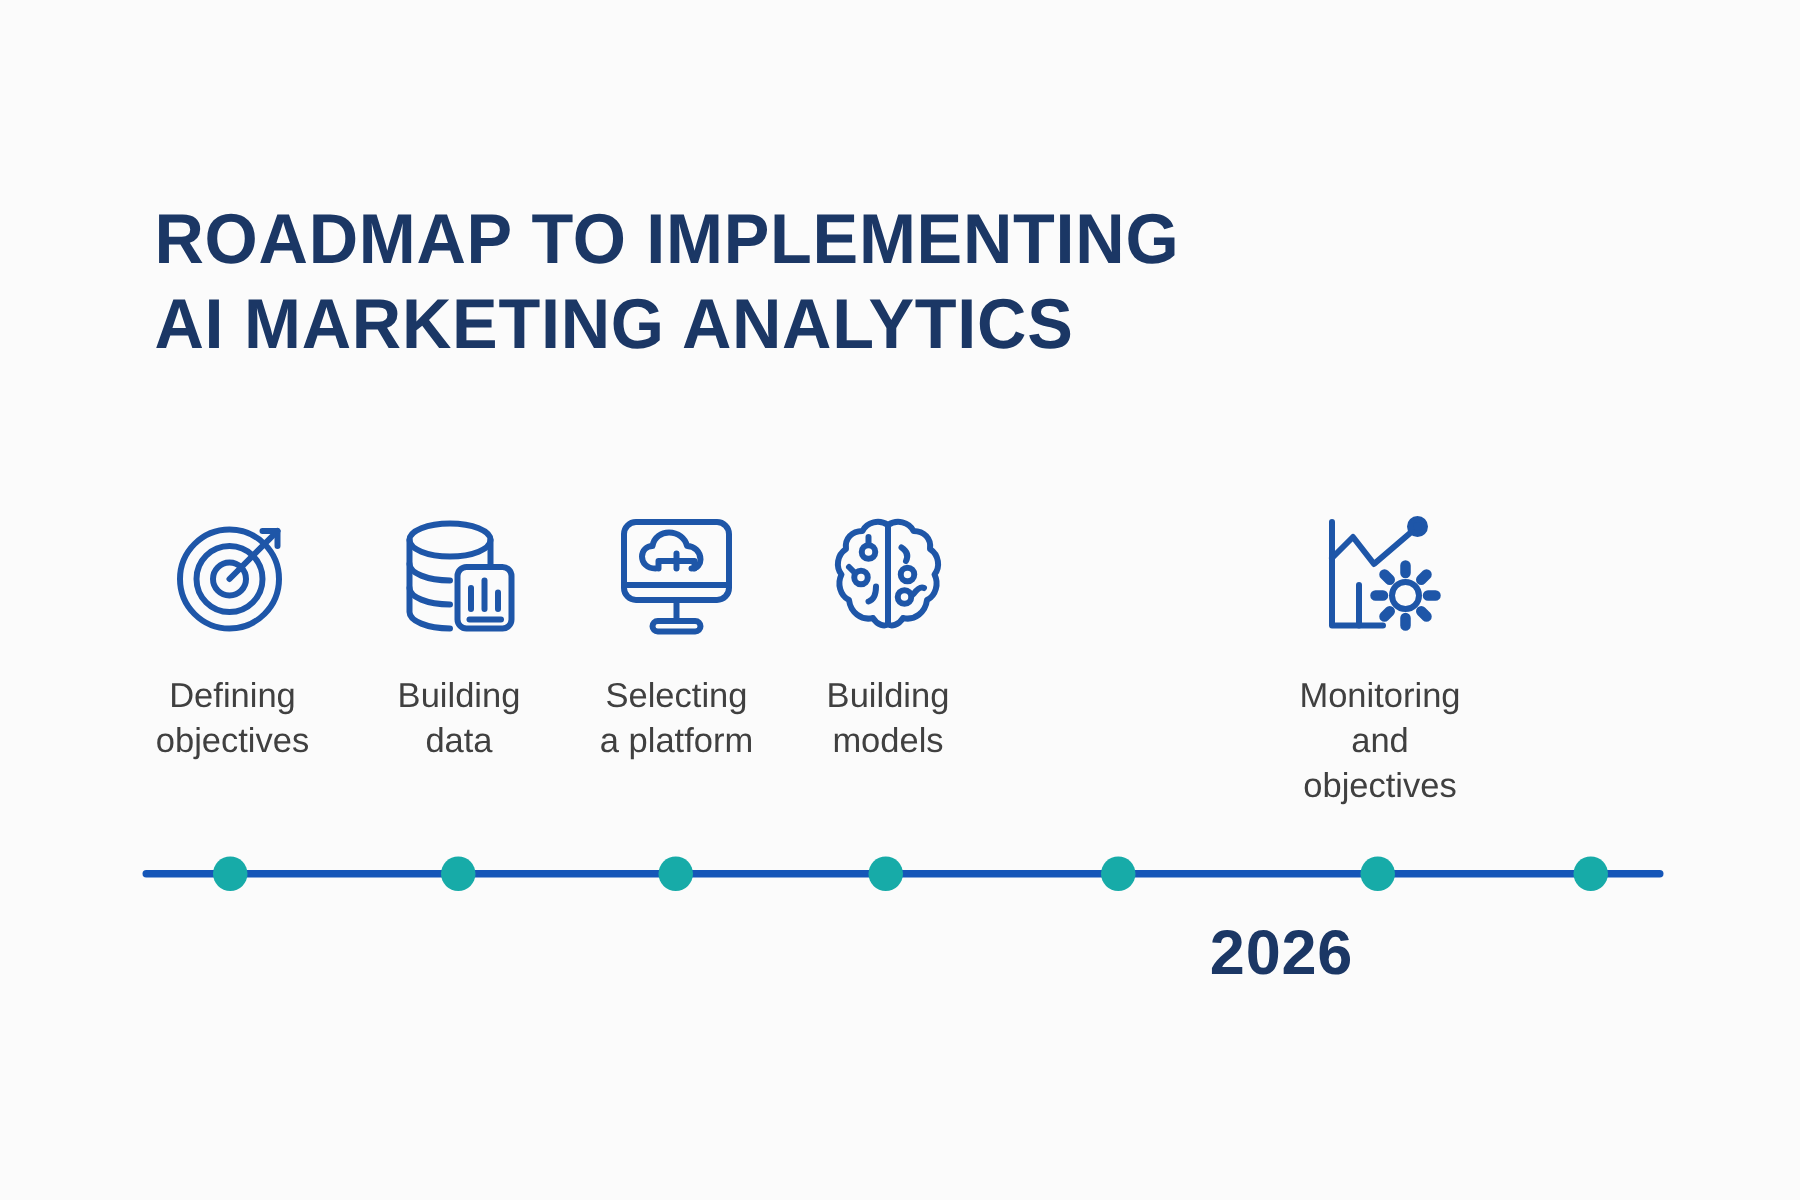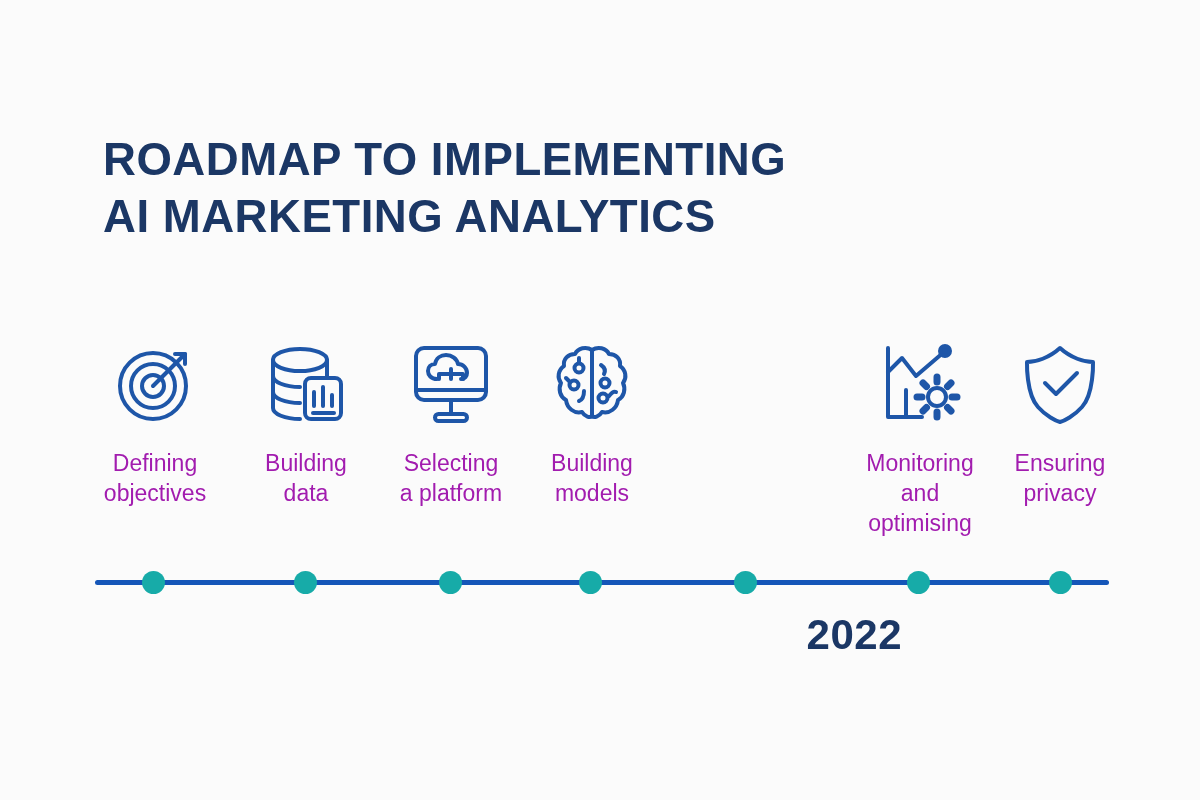--- a/index.html
+++ b/index.html
@@ -60,21 +60,21 @@
     height: 96px;
     display: flex;
     align-items: center;
     justify-content: center;
   }
   .step-icon svg {
     display: block;
   }
   .step-label {
     margin-top: 16px;
-    color: #a21caf;
+    color: #404040;
     font-family: "Liberation Sans", sans-serif;
     font-size: 23px;
     line-height: 30px;
     text-align: center;
     white-space: pre-line;
   }
 
   
   .timeline {
     position: absolute;
@@ -207,42 +207,32 @@
           <path d="M14 34 L28 20 L42 38 L56 26 L70 14"></path>
           <circle cx="71" cy="13" r="5" fill="#1e56a8"></circle>
           <path d="M32 79 L32 52"></path>
           <circle cx="63" cy="59" r="9"></circle>
           <path d="M63 39 L63 44 M63 74 L63 79 M83 59 L78 59 M48 59 L43 59
                    M77 45 L73.5 48.5 M52.5 69.5 L49 73 M77 73 L73.5 69.5 M52.5 48.5 L49 45" stroke-width="7"></path>
         </svg>
       </div>
       <div class="step-label">Monitoring
 and
-optimising</div>
-    </div>
-
-    <div class="step" id="step-6" style="left: 950px; width: 220px;">
-      <div class="step-icon">
-        <svg width="92" height="92" viewBox="0 0 92 92" fill="none" stroke="#1e56a8" stroke-width="4" stroke-linecap="round" stroke-linejoin="round">
-          <path d="M46 10 C57 20 70 24 79 24 C79 24 80 56 68 69 C60 78 50 83 46 84 C42 83 32 78 24 69 C12 56 13 24 13 24 C22 24 35 20 46 10 Z"></path>
-          <path d="M31 45 L42 56 L63 35"></path>
-        </svg>
-      </div>
-      <div class="step-label">Ensuring
-privacy</div>
-    </div>
+objectives</div>
+    </div>
+
 
   </div>
 
   <div class="timeline">
     <div class="timeline-line"></div>
     <div class="timeline-dot" id="dot-0" style="left: 153px;"></div>
     <div class="timeline-dot" id="dot-1" style="left: 305px;"></div>
     <div class="timeline-dot" id="dot-2" style="left: 450px;"></div>
     <div class="timeline-dot" id="dot-3" style="left: 590px;"></div>
     <div class="timeline-dot" id="dot-4" style="left: 745px;"></div>
     <div class="timeline-dot" id="dot-5" style="left: 918px;"></div>
     <div class="timeline-dot" id="dot-6" style="left: 1060px;"></div>
   </div>
 
-  <div class="year">2022</div>
+  <div class="year">2026</div>
 
 </div>
 
 </body></html>

